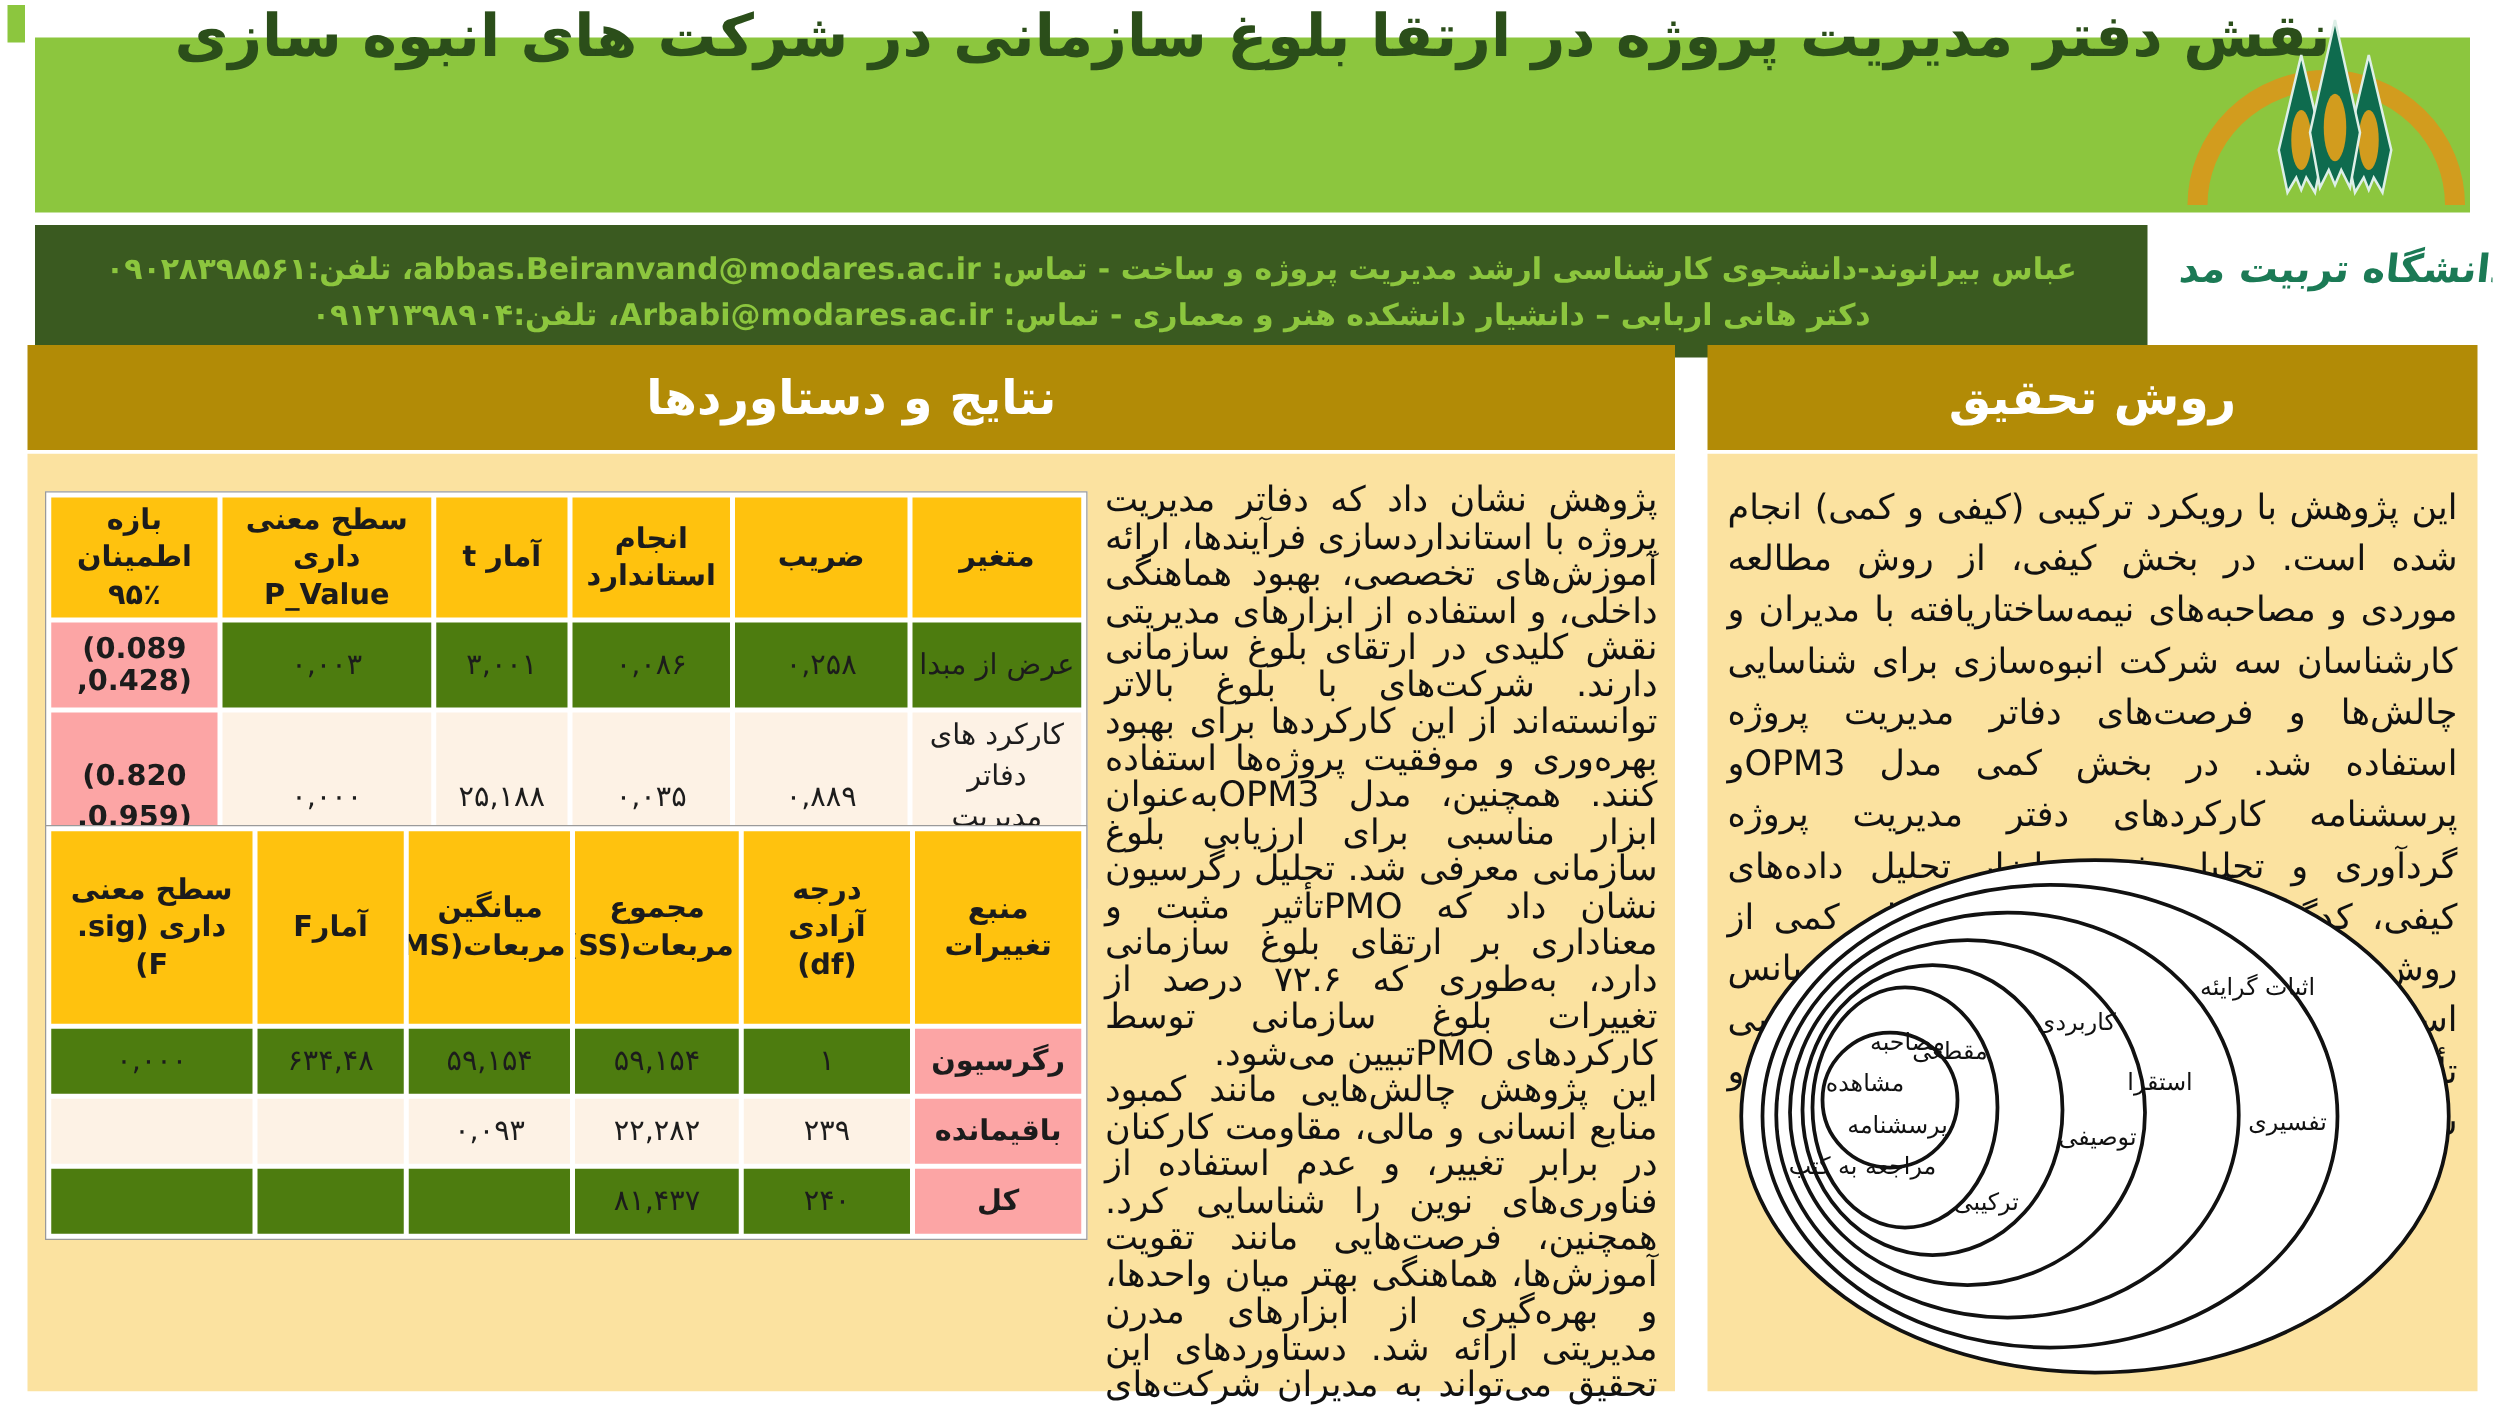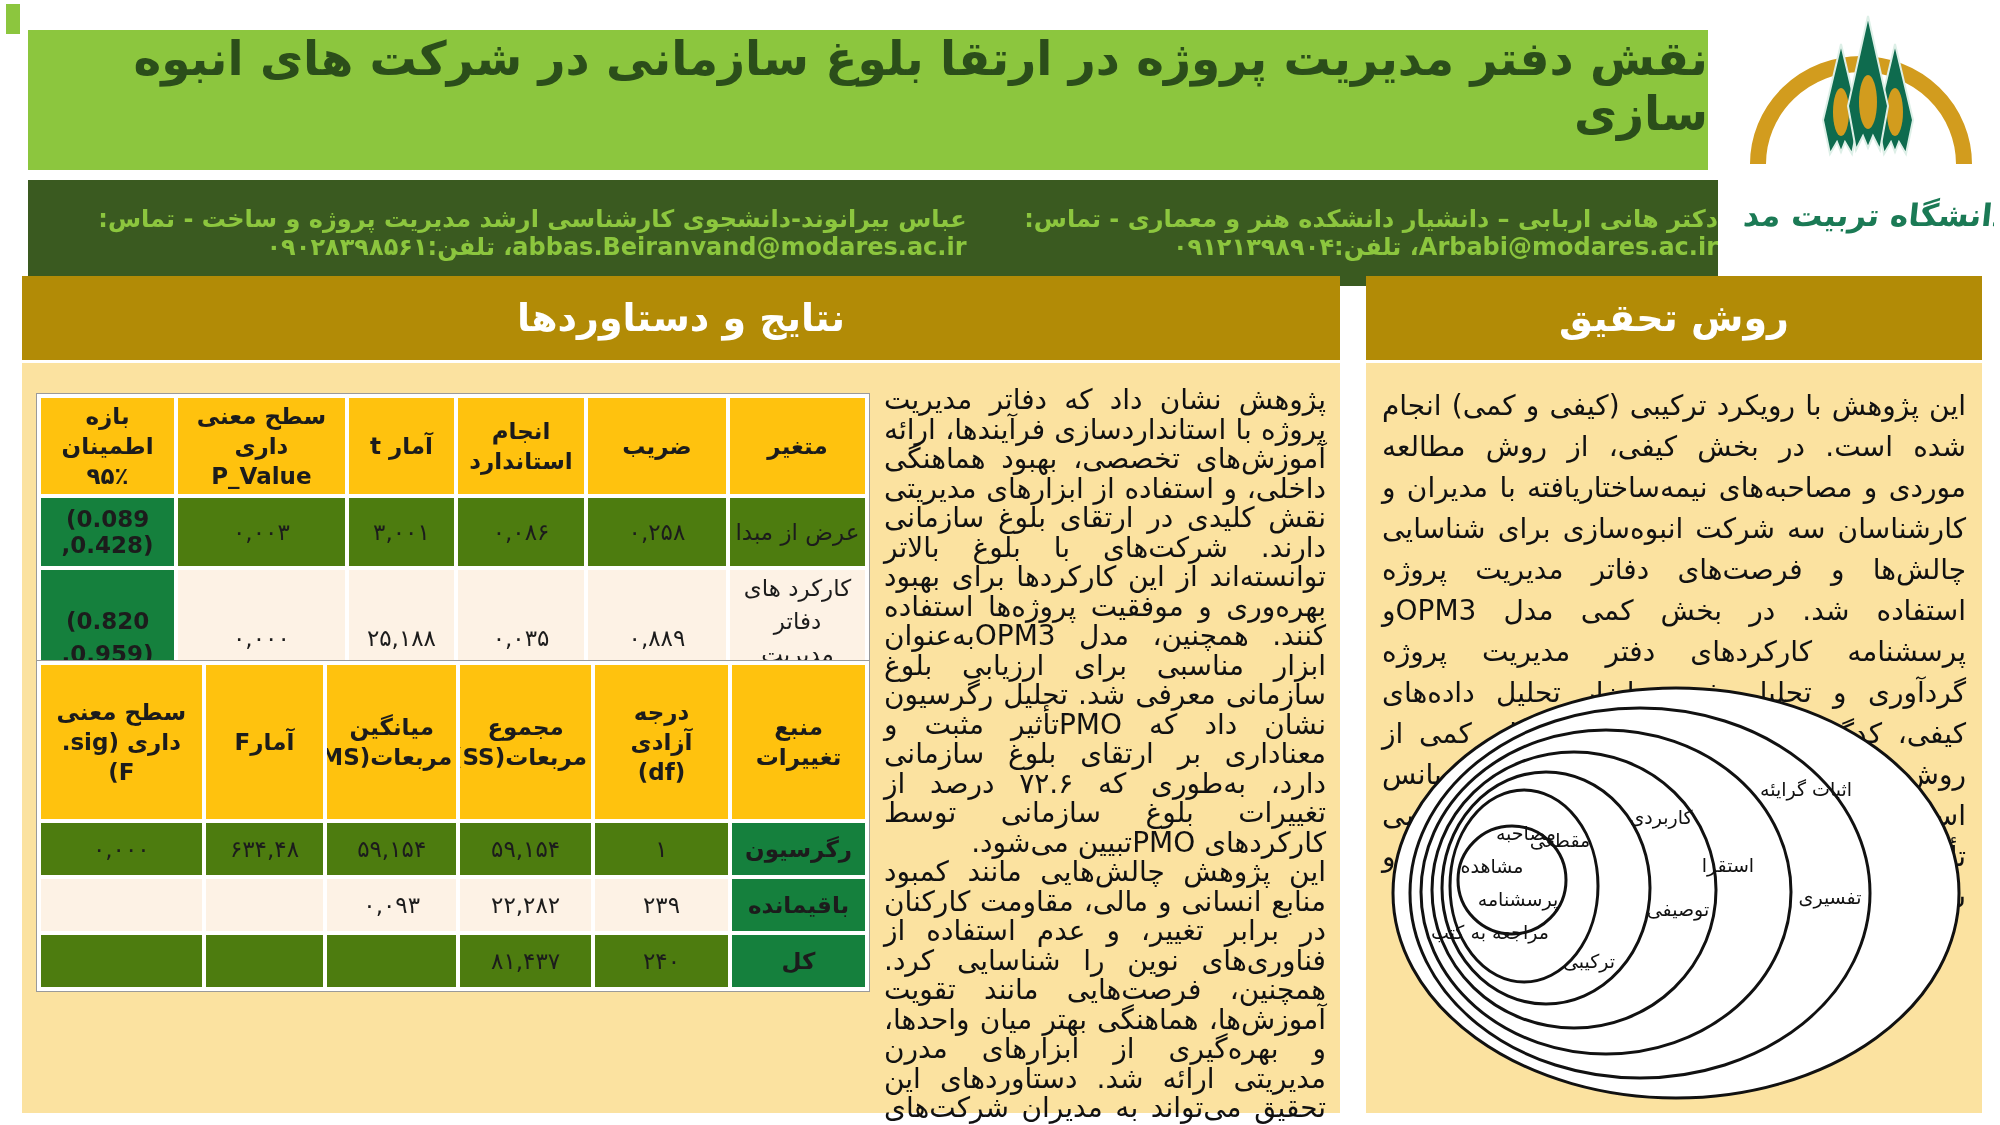--- a/index.html
+++ b/index.html
@@ -6,30 +6,30 @@
   body{
     width:2000px;height:1125px;position:relative;background:#ffffff;
     font-family:"DejaVu Sans", sans-serif;overflow:hidden;
   }
   .abs{position:absolute;}
   .pre{white-space:pre-line;}
 
   
   #corner-square{left:6px;top:4px;width:14px;height:30px;background:#8CC63E;}
   #title-banner{
-    left:28px;top:30px;width:1680px;height:140px;background:#8CC63E;
-    display:flex;align-items:center;justify-content:center;
+    left:28px;top:30px;width:1948px;height:140px;background:#8CC63E;
+    display:flex;justify-content:center;
   }
   #title-banner .t{
     color:#2B4E1A;font-size:47px;font-weight:bold;direction:rtl;
     margin-top:-28px;letter-spacing:-1px;
   }
   #author-banner{
     left:28px;top:180px;width:1690px;height:106px;background:#3A5A20;
-    display:flex;flex-direction:row;align-items:center;justify-content:center;gap:9px;
+    display:flex;flex-direction:column;align-items:center;justify-content:center;gap:9px;
   }
   .author-line{color:#8CC63E;font-size:24px;font-weight:bold;direction:rtl;}
 
   
   #logo-box{left:1742px;top:2px;width:252px;height:264px;}
 
   
   .sec-header{
     background:#B28B06;height:84px;display:flex;align-items:center;justify-content:center;
     color:#ffffff;font-size:38px;font-weight:bold;direction:rtl;
@@ -47,21 +47,21 @@
     border-collapse:separate;border-spacing:4px;background:#ffffff;
     border:1px solid #9a9a9a;direction:rtl;table-layout:fixed;
   }
   table.stat td{
     text-align:center;vertical-align:middle;font-size:23px;color:#1c1c1c;
     padding:2px 4px;overflow:hidden;
   }
   td.hd{background:#FFC20E;color:#ffffff;font-weight:bold;font-size:23px;line-height:30px;}
   td.c-dark{background:#4d7c0f;}
   td.c-light{background:#FDF2E5;}
-  td.c-orange{background:#15803d;color:#ffffff;font-weight:bold;font-size:21px;}
+  td.c-orange{background:#fca5a5;color:#ffffff;font-weight:bold;font-size:21px;}
   #table1{left:14px;top:30px;width:834px;}
   #table2{left:14px;top:297px;width:834px;}
   #table1 td.hd{height:92px;}
   #table1 tr.r1 td{height:64px;}
   #table1 tr.r2 td{height:104px;line-height:33px;}
   #table2 td.hd{height:150px;}
   #table2 tr td{height:48px;}
 
   
   .fa-par{

